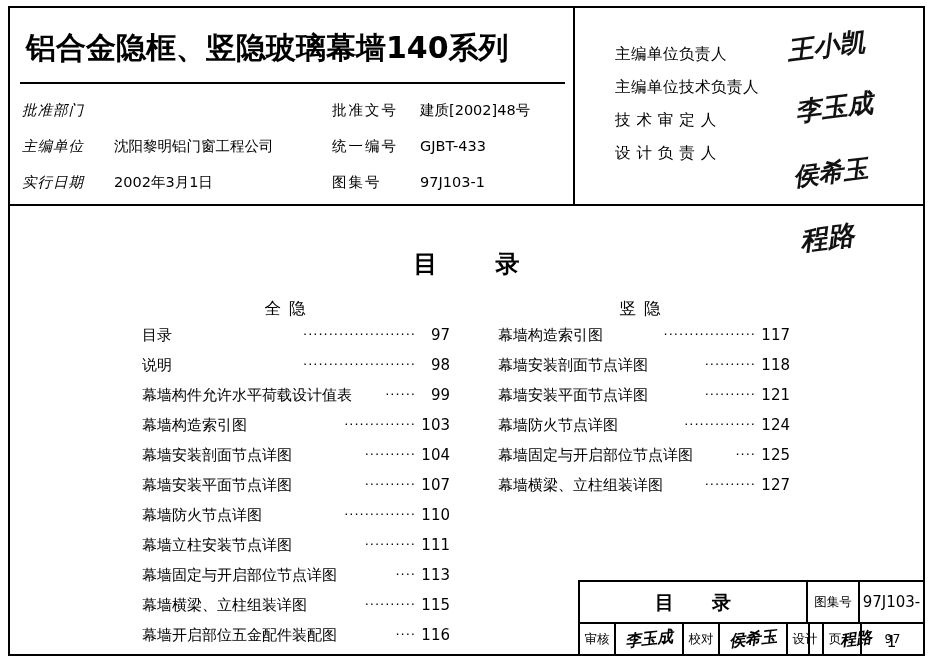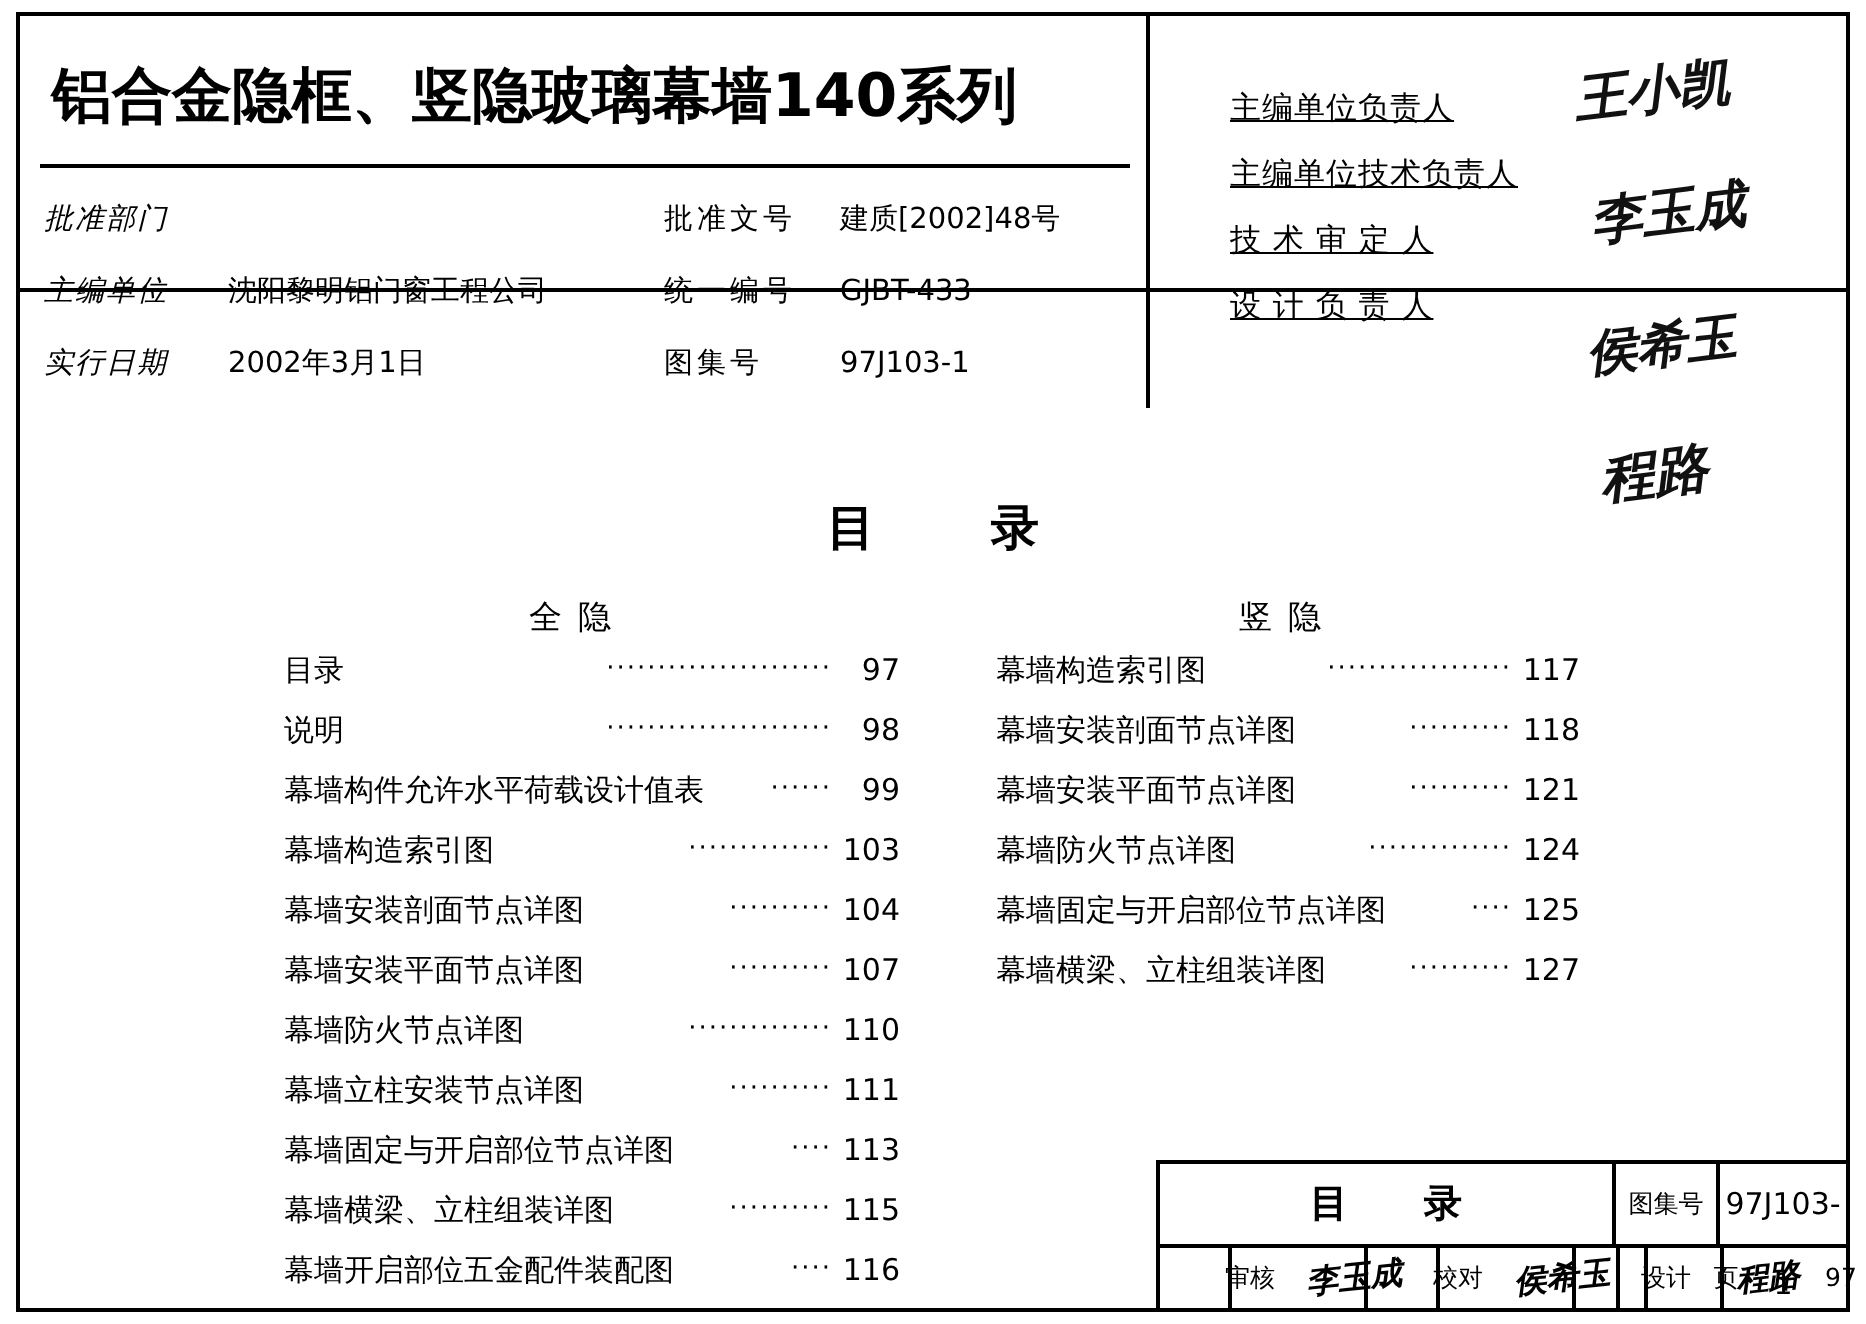--- a/index.html
+++ b/index.html
@@ -26,21 +26,21 @@
     height: 650px;
     border: 2px solid #000;
     box-sizing: border-box;
   }
   
   .header {
     position: absolute;
     left: 8px;
     top: 6px;
     width: 917px;
-    height: 140px;
+    height: 200px;
     box-sizing: border-box;
     border-bottom: 2px solid #000;
   }
   .header-left {
     position: absolute;
     left: 0;
     top: 0;
     width: 567px;
     height: 198px;
     box-sizing: border-box;
@@ -109,21 +109,20 @@
     position: absolute;
     left: 398px;
     top: 0;
   }
   .sign-list {
     position: absolute;
     left: 40px;
     top: 32px;
     font-size: 15.5px;
     line-height: 33px;
-    text-decoration: underline;
   }
   .sign-row {
     position: relative;
     height: 33px;
     white-space: nowrap;
   }
   .sign-label {
     letter-spacing: 0.5px;
   }
   .sig {
@@ -256,21 +255,20 @@
     width: 343px; height: 30px;
   }
   .cell {
     position: absolute;
     top: 0;
     height: 26px;
     line-height: 30px;
     font-size: 12.5px;
     box-sizing: border-box;
     text-align: center;
-    margin-left: 28px;
   }
   .vline {
     position: absolute;
     top: 0;
     width: 2px;
     height: 30px;
     background: #000;
   }
   .sig-sm {
     font-family: "DejaVu Serif", serif;

